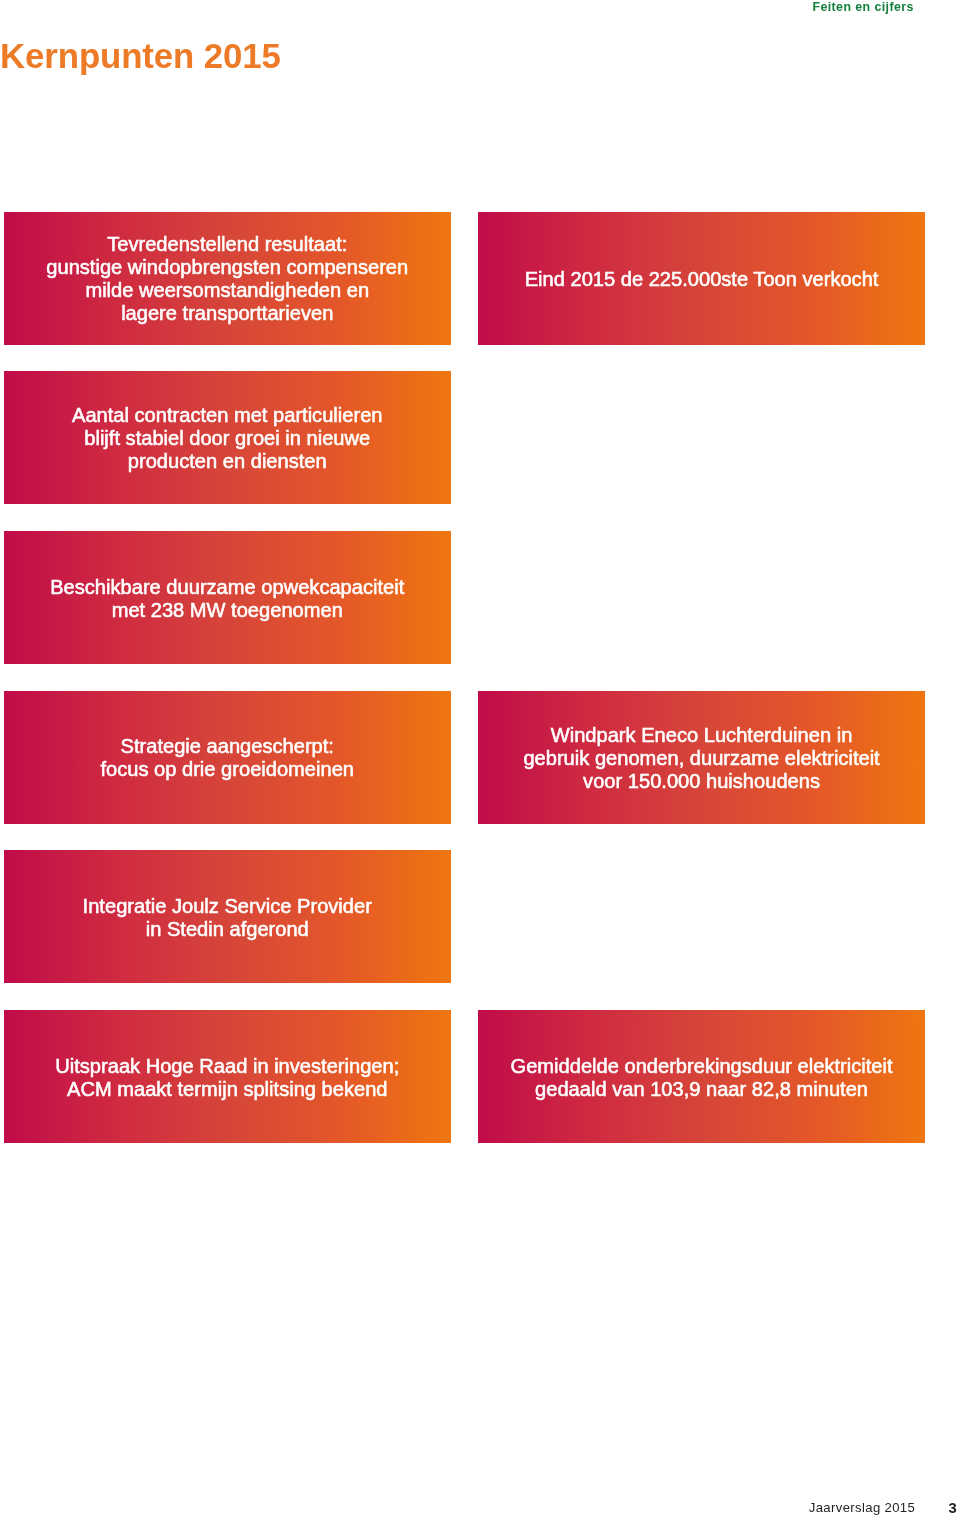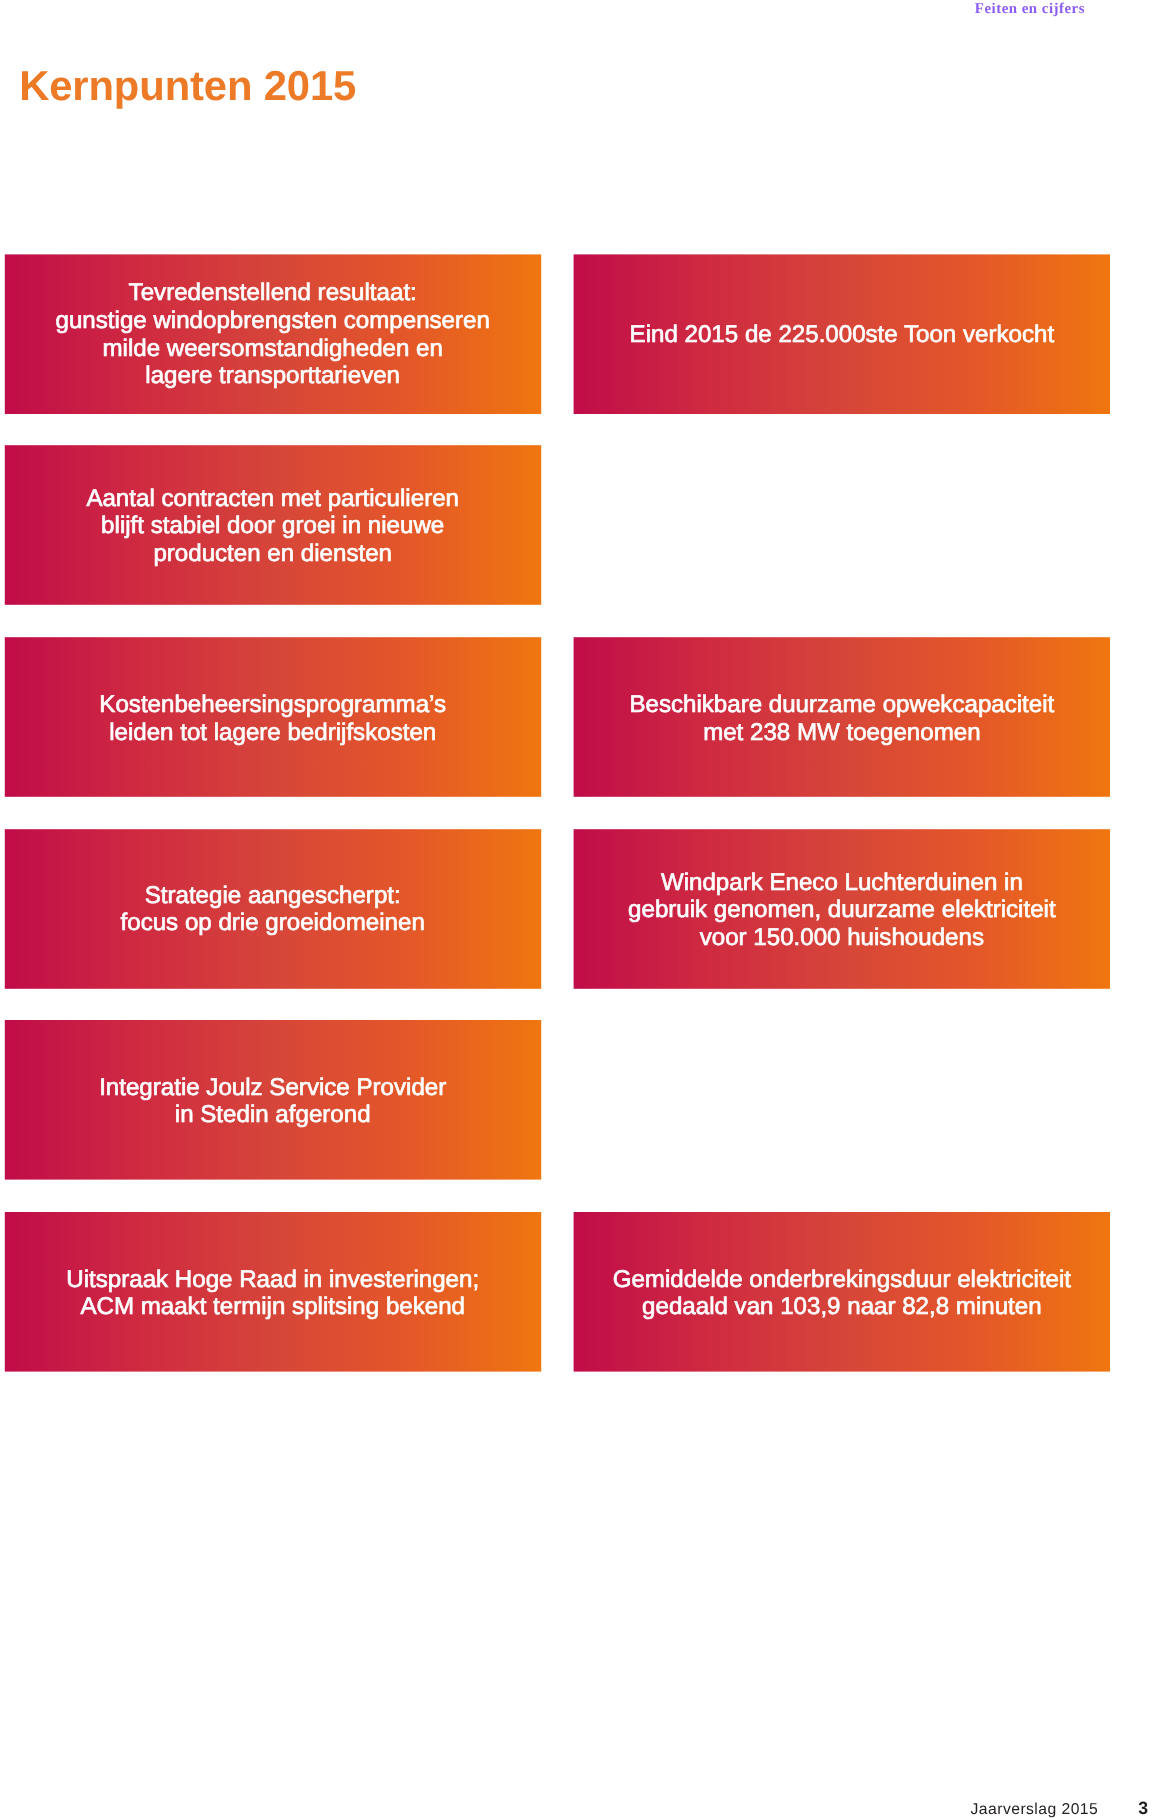--- a/index.html
+++ b/index.html
@@ -20,31 +20,30 @@
     transform: translateZ(0);
   }
   
   .running-head {
     position: absolute;
     left: 812.4px;
     top: -0.3px;
     font-size: 12.4px;
     line-height: normal;
     font-weight: 700;
-    color: #8b5cf6;
+    color: #15803d;
     letter-spacing: 0.42px;
     white-space: nowrap;
-    font-family: Liberation Serif, serif;
   }
   
   .page-title {
     position: absolute;
     left: 0px;
     top: 35.5px;
-    margin: 16px;
+    margin: 0;
     font-size: 34.8px;
     font-weight: 700;
     color: #ec7a26;
     letter-spacing: -0.1px;
     white-space: nowrap;
   }
   
   .tile-grid {
     position: absolute;
     left: 4px;
@@ -139,24 +138,20 @@
     </div>
     <div class="tile-row">
       <div class="tile">
           <div class="tile-text">Aantal contracten met particulieren
 blijft stabiel door groei in nieuwe
 producten en diensten</div>
         </div>
     </div>
     <div class="tile-row">
       <div class="tile">
-          <div class="tile-text">Kostenbeheersingsprogramma’s
-leiden tot lagere bedrijfskosten</div>
-        </div>
-      <div class="tile">
           <div class="tile-text">Beschikbare duurzame opwekcapaciteit
 met 238 MW toegenomen</div>
         </div>
     </div>
     <div class="tile-row">
       <div class="tile">
           <div class="tile-text">Strategie aangescherpt:
 focus op drie groeidomeinen</div>
         </div>
       <div class="tile">

